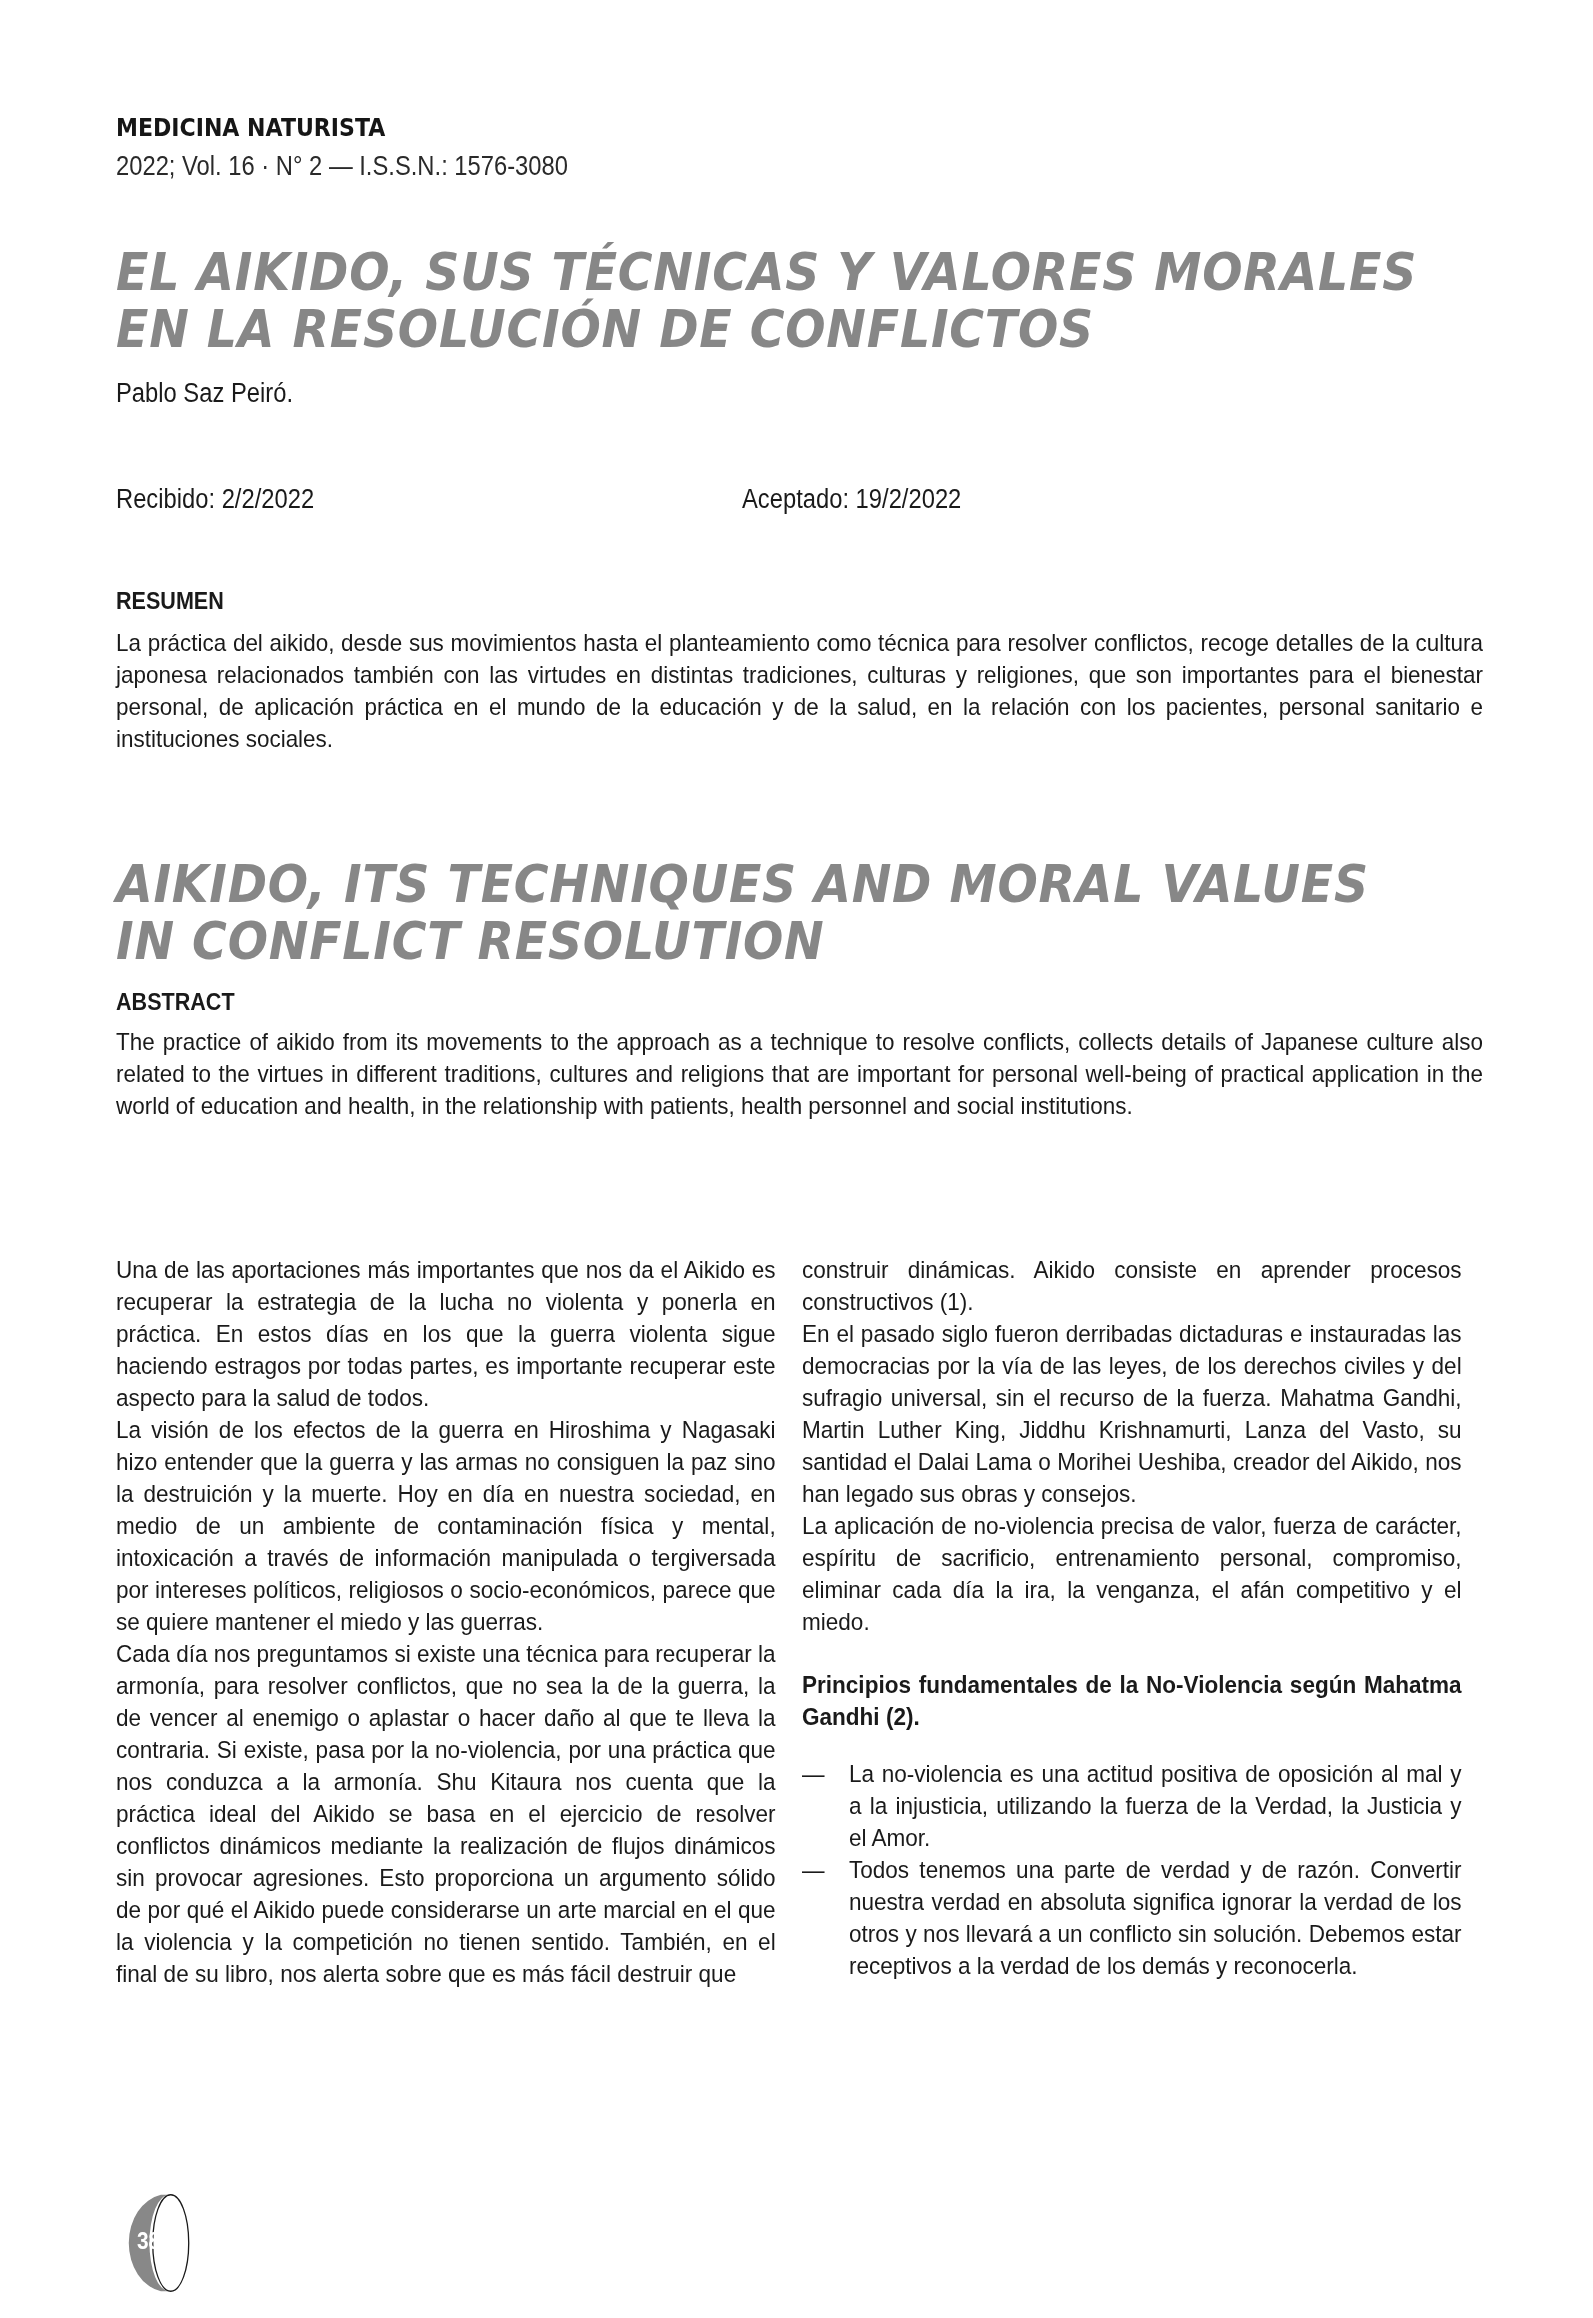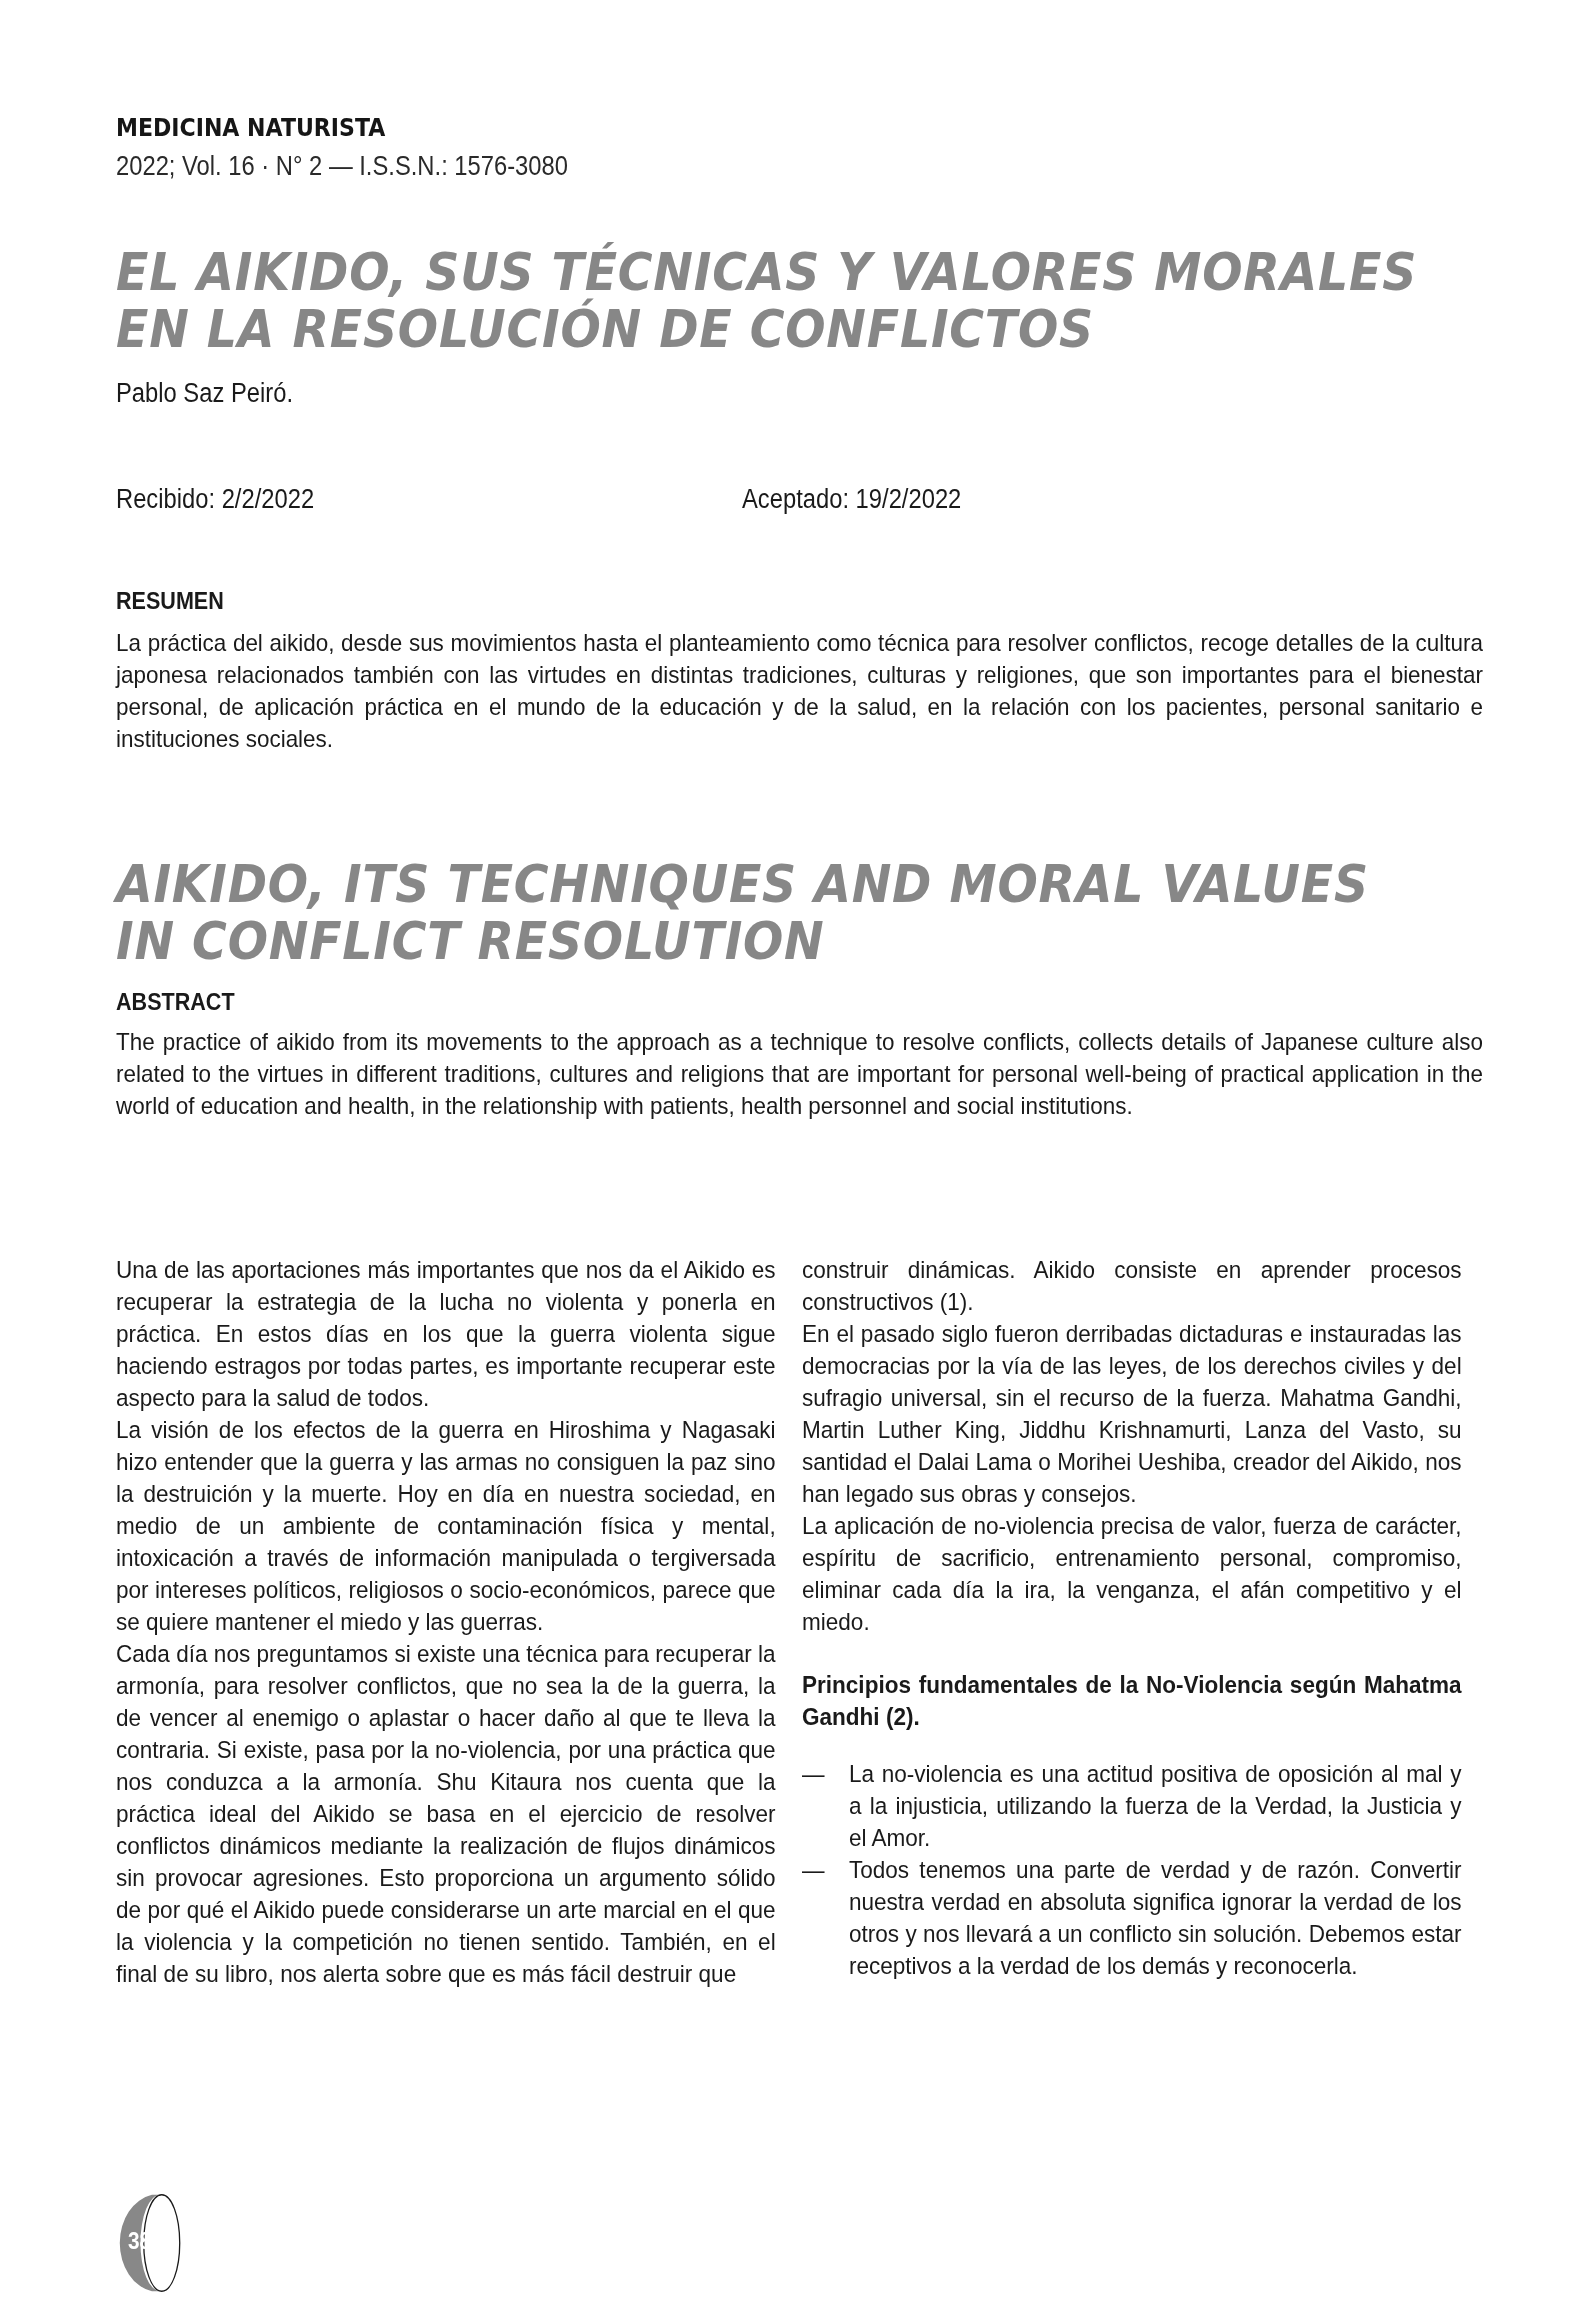--- a/index.html
+++ b/index.html
@@ -137,21 +137,21 @@
       text-align-last: left;
     }
     .principles li .dash {
       position: absolute;
       left: 0; top: 0;
     }
 
     
     .page-badge {
       position: absolute;
-      left: 111px; top: 2193px;
+      left: 120px; top: 2193px;
       width: 108px; height: 100px;
     }
     .page-badge svg { display: block; }
     .page-number {
       position: absolute;
       left: 11.5px; top: 34px;
       width: 33px;
       text-align: center;
       color: #ffffff;
       font-weight: bold;

